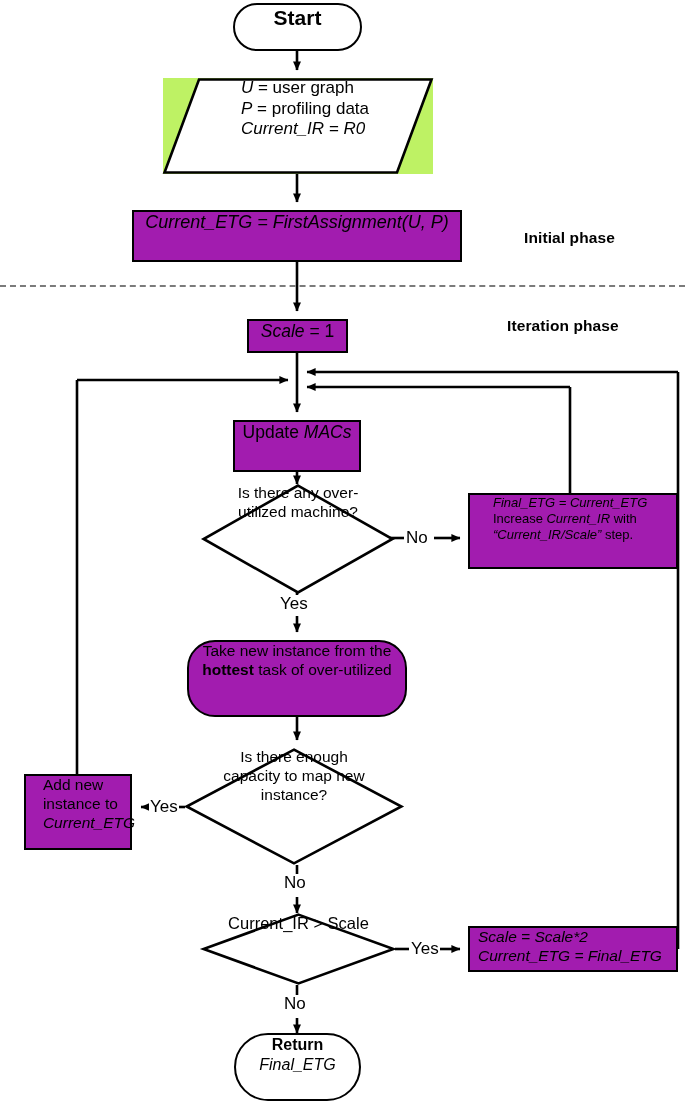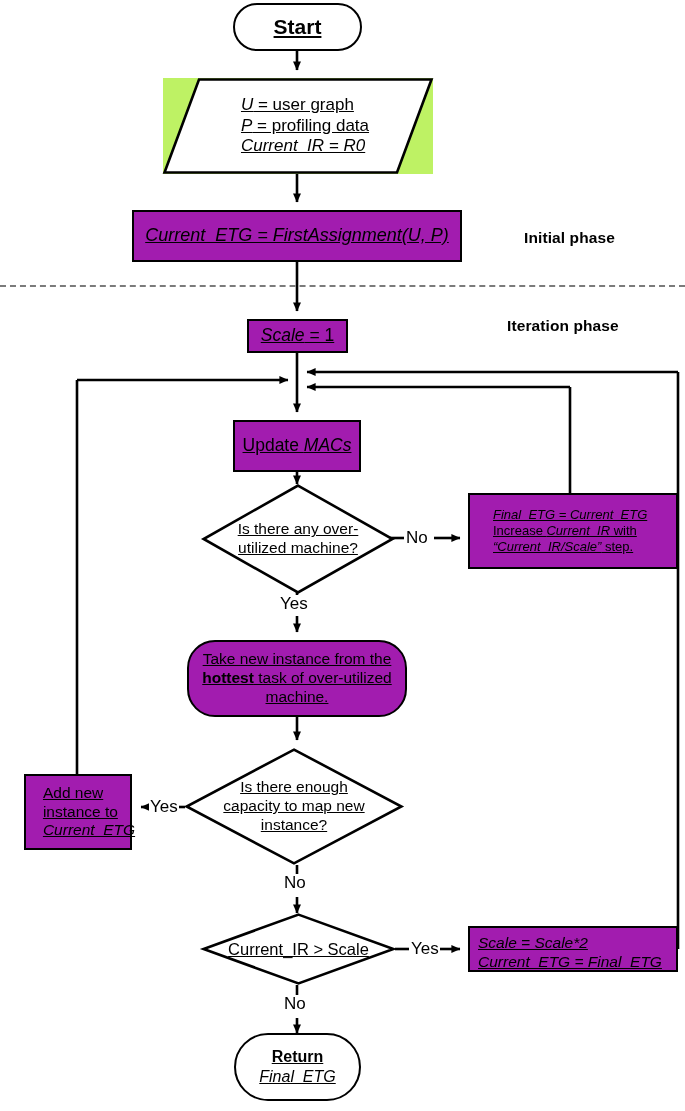--- a/index.html
+++ b/index.html
@@ -1,18 +1,18 @@
 <!DOCTYPE html>
 <html><head>
 <meta charset="utf-8">
 <style>
   html,body{margin:0;padding:0;background:#ffffff;}
   body{font-family:"Liberation Sans",sans-serif;color:#000;}
   #stage{position:relative;width:685px;height:1111px;overflow:hidden;background:#fff;}
-  .node{position:absolute;box-sizing:border-box;display:flex;align-items:center;justify-content:center;text-align:center;text-decoration:underline;}
+  .node{position:absolute;box-sizing:border-box;display:flex;justify-content:center;text-align:center;}
   .node .txt{line-height:1.22;}
   .proc{border:2px solid #000;background:#a21caf;}
   .term{border:2.5px solid #000;background:#fff;border-radius:999px;}
   .para{background:#bef264;}
   .para svg,.dia svg{position:absolute;left:0;top:0;overflow:visible;}
   .para .txt,.dia .txt{position:relative;z-index:2;}
   .dia{background:transparent;}
   i{font-style:italic;}
   b{font-weight:bold;}
   .phase{position:absolute;font-weight:bold;font-size:15.5px;letter-spacing:.1px;}
@@ -126,21 +126,20 @@
       <div><i>Final_ETG = Current_ETG</i></div>
       <div><span>Increase </span><i>Current_IR</i><span> with</span></div>
       <div><i>“Current_IR/Scale”</i><span> step.</span></div>
     </div>
   </div>
 
   <div class="node proc" style="left:187px;top:640px;width:220px;height:77px;border-radius:28px;">
     <div class="txt" style="font-size:15.5px;">
       <div>Take new instance from the</div>
       <div><b>hottest</b><span> task of over-utilized</span></div>
-      <div>machine.</div>
     </div>
   </div>
 
   <div class="node dia" style="left:185px;top:748px;width:218px;height:117px;">
     <svg width="218" height="117">
       <polygon points="109,1.6 216.4,58.5 109,115.4 1.6,58.5" fill="#fff" stroke="#000" stroke-width="2.6"></polygon>
     </svg>
     <div class="txt" style="font-size:15.5px;">
       <div>Is there enough</div>
       <div>capacity to map new</div>
@@ -157,21 +156,21 @@
   </div>
 
   <div class="node dia" style="left:202px;top:913px;width:193px;height:72px;">
     <svg width="193" height="72">
       <polygon points="96.5,1.6 191.4,36 96.5,70.4 1.6,36" fill="#fff" stroke="#000" stroke-width="2.6"></polygon>
     </svg>
     <div class="txt" style="font-size:16.5px;">Current_IR &gt; Scale</div>
   </div>
 
   <div class="node proc" style="left:468px;top:926px;width:210px;height:46px;">
-    <div class="txt" style="font-size:15.5px;text-align:left;width:100%;padding-left:8px;margin-top:8px;">
+    <div class="txt" style="font-size:15.5px;text-align:left;width:100%;padding-left:8px;">
       <div><i>Scale = Scale*2</i></div>
       <div><i>Current_ETG = Final_ETG</i></div>
     </div>
   </div>
 
   <div class="node term" style="left:234px;top:1033px;width:127px;height:68px;">
     <div class="txt" style="font-size:16px;">
       <div><b>Return</b></div>
       <div><i>Final_ETG</i></div>
     </div>

